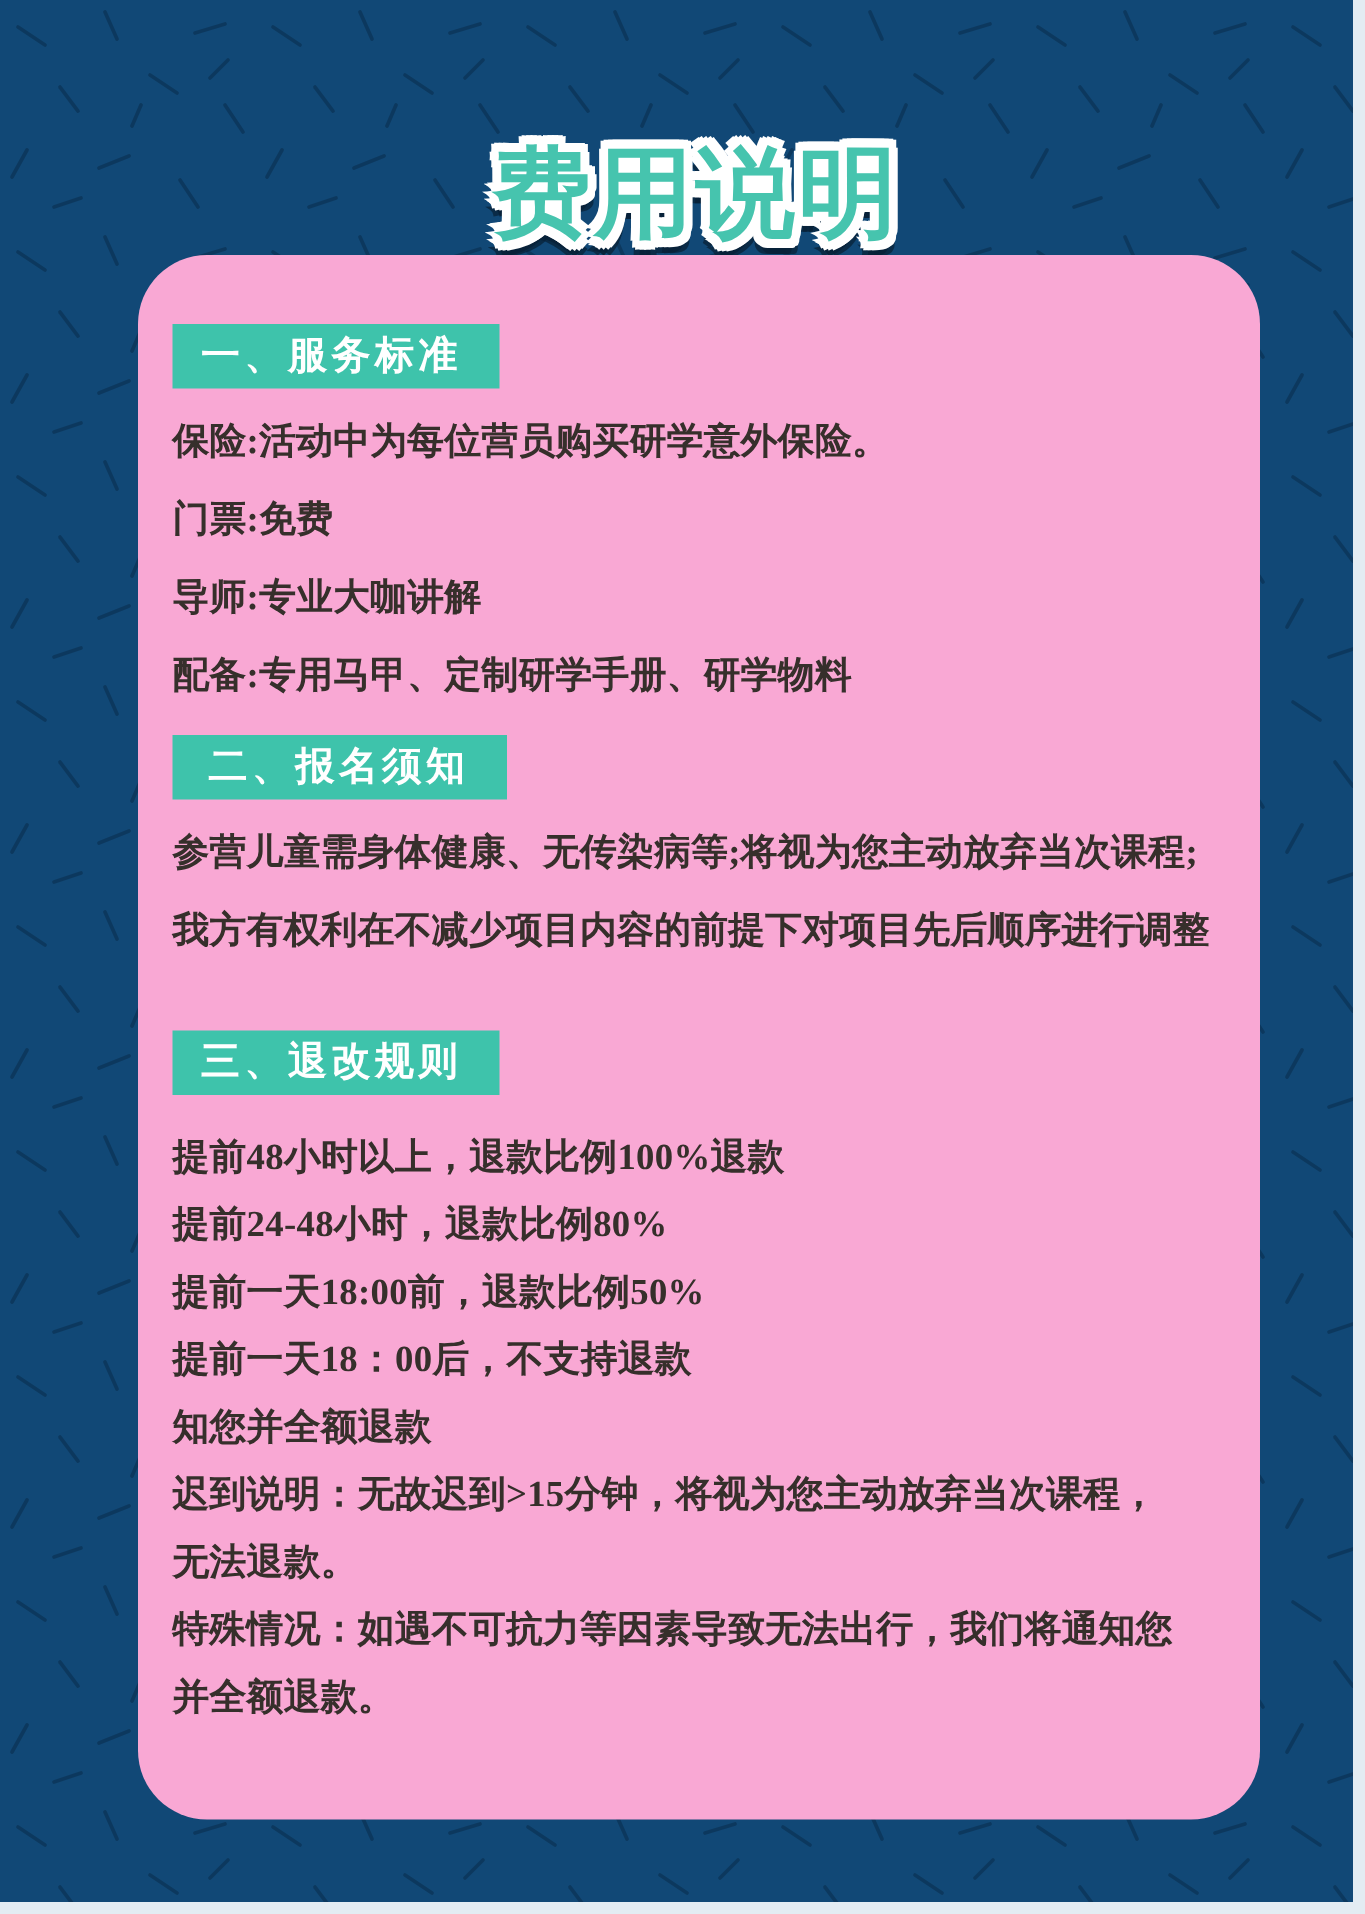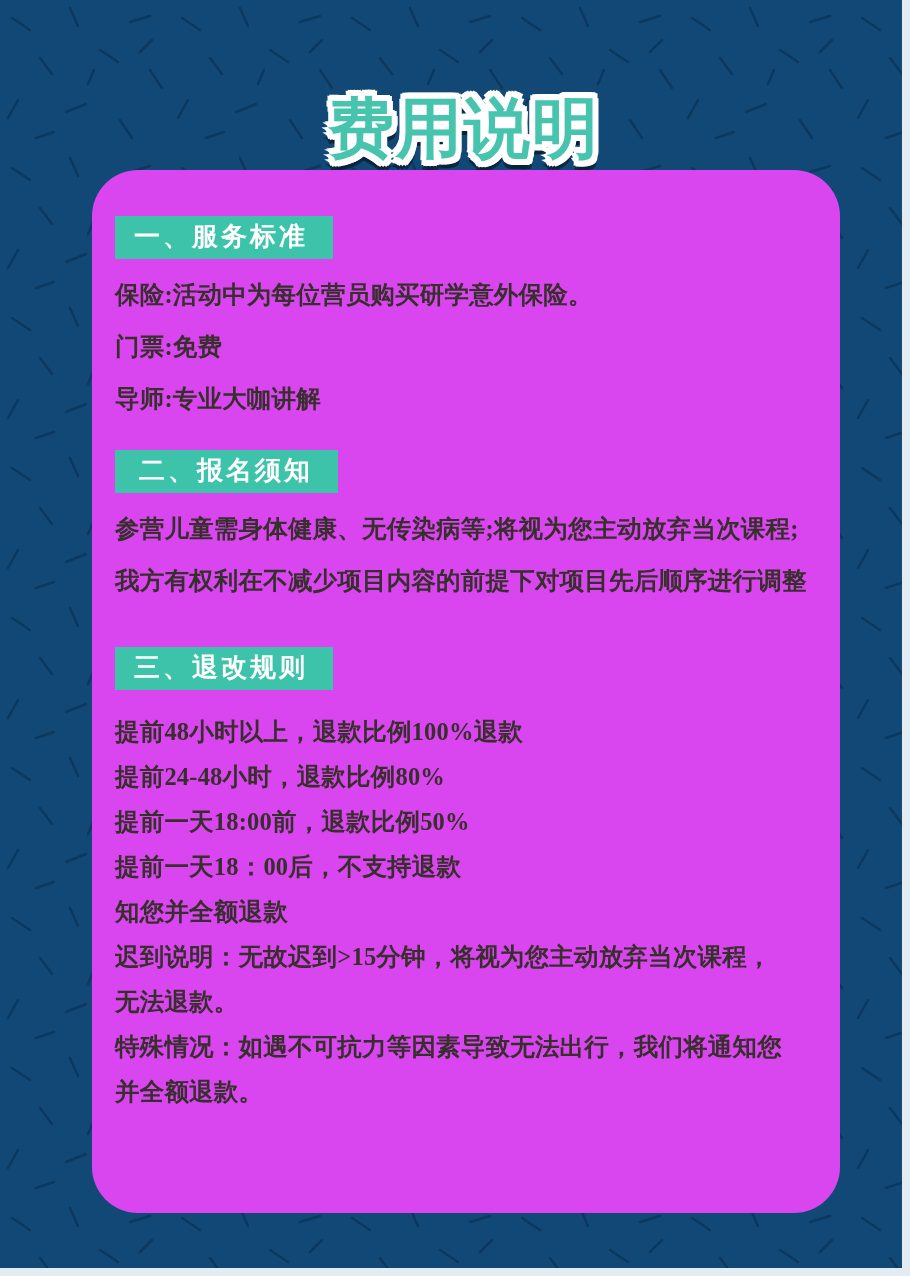--- a/index.html
+++ b/index.html
@@ -37,21 +37,21 @@
       -6px 0 0 #ffffff, 6px 0 0 #ffffff, 0 -6px 0 #ffffff, 0 6px 0 #ffffff,
       -5px -5px 0 #ffffff, 5px -5px 0 #ffffff, -5px 5px 0 #ffffff, 5px 5px 0 #ffffff,
       -3px -6px 0 #ffffff, 3px -6px 0 #ffffff, -3px 6px 0 #ffffff, 3px 6px 0 #ffffff,
       0 10px 0 rgba(8,33,56,0.9), -4px 10px 0 rgba(8,33,56,0.75), 4px 10px 0 rgba(8,33,56,0.75);
   }
 
   
   .card {
     position: absolute; left: 92px; top: 170px;
     width: 748px; height: 1043px;
-    background: #d946ef;
+    background: #f9a8d4;
     border-radius: 46px;
     padding: 46px 20px 0 23px;
     overflow: hidden;
   }
 
   .badge {
     display: inline-block;
     background: #3ec3ab;
     color: #ffffff;
     font-size: 26px;
@@ -64,21 +64,21 @@
   .line {
     font-size: 24.5px;
     font-weight: 700;
     color: #362f2b;
     white-space: nowrap;
     letter-spacing: 0.2px;
   }
   .s1 .line, .s2 .line { line-height: 52px; height: 52px; }
   .s3 .line { line-height: 45px; height: 45px; }
 
-  .s2 .badge { margin-top: 25px; padding-left: 24px; }
+  .s2 .badge { margin-top: 13px; padding-left: 24px; }
   .s3 .badge { margin-top: 40px; }
   .s3 .lines { margin-top: 19px; }
 </style>
 </head>
 <body>
 
 <div class="stage">
   <div class="poster">
     <svg class="texture" xmlns="http://www.w3.org/2000/svg" width="902" height="1268">
       <defs>
@@ -105,20 +105,21 @@
     <div class="title">费用说明</div>
 
     <div class="card">
 
       <section class="s1">
         <div class="badge">一、服务标准</div>
         <div class="lines">
           <p class="line">保险:活动中为每位营员购买研学意外保险。</p>
           <p class="line">门票:免费</p>
           <p class="line">导师:专业大咖讲解</p>
+          <p class="line">配备:专用马甲、定制研学手册、研学物料</p>
         </div>
       </section>
 
       <section class="s2">
         <div class="badge">二、报名须知</div>
         <div class="lines">
           <p class="line">参营儿童需身体健康、无传染病等;将视为您主动放弃当次课程;</p>
           <p class="line">我方有权利在不减少项目内容的前提下对项目先后顺序进行调整</p>
         </div>
       </section>

